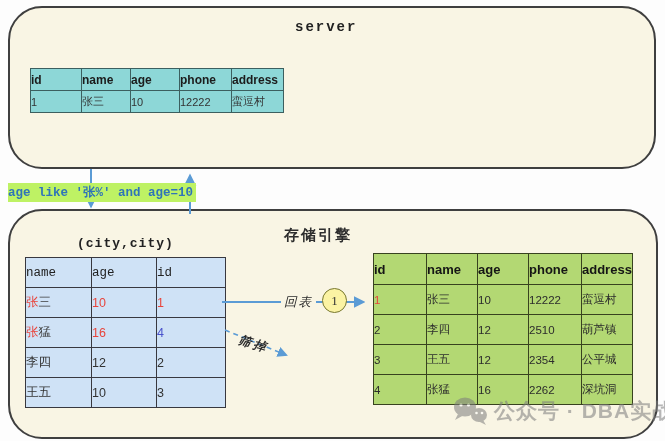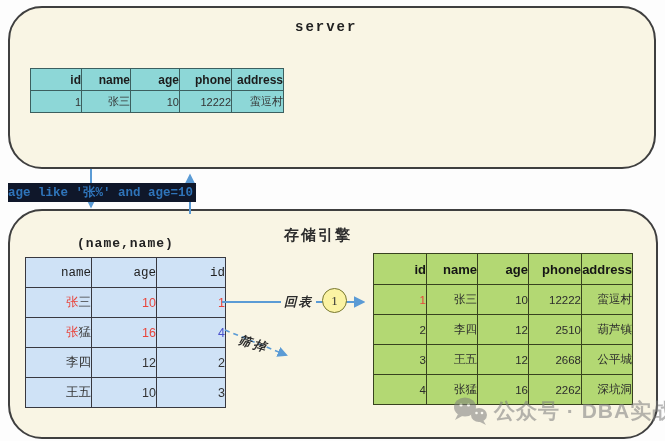--- a/index.html
+++ b/index.html
@@ -28,21 +28,21 @@
     color:#2e2e2e;font-family:"Liberation Serif","DejaVu Serif",serif;letter-spacing:2px;
   }
   .idx-label{left:77px;top:236px;font-size:13px;letter-spacing:1px;}
   .clu-label{
     position:absolute;left:464px;top:234px;font-size:13px;font-weight:bold;
     color:#2e2e2e;font-family:"Liberation Serif","DejaVu Serif",serif;letter-spacing:2px;
   }
 
   
   table{border-collapse:collapse;position:absolute;table-layout:fixed;}
-  th,td{border:1.5px solid #3a4a4a;text-align:right;padding:0;overflow:hidden;}
+  th,td{border:1.5px solid #3a4a4a;text-align:left;padding:0;overflow:hidden;}
 
   .t-server{left:30px;top:68px;width:248px;}
   .t-server th,.t-server td{border-color:#3c5f5f;background:var(--cyan_table);}
   .t-server tr{height:22px;}
   .t-server th{font-size:12px;font-weight:bold;color:#1c1c1c;}
   .t-server td{font-size:11px;color:#333;}
   .t-server th:nth-child(1),.t-server td:nth-child(1){width:50px;}
   .t-server th:nth-child(2),.t-server td:nth-child(2){width:48px;}
   .t-server th:nth-child(3),.t-server td:nth-child(3){width:48px;}
   .t-server th:nth-child(4),.t-server td:nth-child(4){width:51px;}
@@ -65,32 +65,32 @@
   .t-clu th{font-size:13px;font-weight:bold;color:#151515;}
   .t-clu td{font-size:11.5px;color:#2c2c2c;}
   .t-clu th:nth-child(1),.t-clu td:nth-child(1){width:52px;}
   .t-clu th:nth-child(2),.t-clu td:nth-child(2){width:50px;}
   .t-clu th:nth-child(3),.t-clu td:nth-child(3){width:50px;}
   .t-clu th:nth-child(4),.t-clu td:nth-child(4){width:52px;}
   .t-clu th:nth-child(5),.t-clu td:nth-child(5){width:50px;}
 
   
   .query{
-    position:absolute;left:8px;top:183px;background:#0f172a;padding:1px 3px 1px 0;
+    position:absolute;left:8px;top:183px;background:#bef264;padding:1px 3px 1px 0;
     font-family:"Liberation Mono","DejaVu Sans Mono",monospace;
     font-weight:bold;font-size:12.5px;color:var(--query_blue);z-index:6;
   }
 
   
   .arrows{position:absolute;left:0;top:0;z-index:5;pointer-events:none;}
 
   
   .huibiao{
     position:absolute;left:281px;top:294px;z-index:7;background:var(--box_bg);
-    padding:0 3px;font-size:12.5px;font-weight:bold;font-style:italic;color:#2b2b2b;
+    padding:0 3px;font-size:12.5px;font-weight:normal;font-style:italic;color:#2b2b2b;
     font-family:"Liberation Serif","DejaVu Serif",serif;letter-spacing:2px;
   }
   .shaidiao{
     position:absolute;left:238px;top:336px;z-index:7;
     font-size:12.5px;font-weight:bold;font-style:italic;color:#2b2b2b;
     font-family:"Liberation Serif","DejaVu Serif",serif;letter-spacing:3px;
     transform:rotate(17deg);
   }
   .step-circle{
     position:absolute;left:322px;top:288px;width:23px;height:23px;z-index:8;
@@ -135,21 +135,21 @@
           <td><span>蛮逗村</span></td>
         </tr>
       </tbody>
     </table>
 
   <div class="query">age like '张%' and age=10</div>
 
   <div class="box box-engine"></div>
   <div class="engine-title">存储引擎</div>
 
-  <div class="title-mono idx-label">(name,name)</div>
+  <div class="title-mono idx-label">(city,city)</div>
   <table class="t-sec">
       <thead>
         <tr>
           <th>name</th>
           <th>age</th>
           <th>id</th>
         </tr>
       </thead>
       <tbody>
         <tr>
@@ -197,21 +197,21 @@
           <td><span>2</span></td>
           <td><span>李四</span></td>
           <td><span>12</span></td>
           <td><span>2510</span></td>
           <td><span>葫芦镇</span></td>
         </tr>
         <tr>
           <td><span>3</span></td>
           <td><span>王五</span></td>
           <td><span>12</span></td>
-          <td><span>2668</span></td>
+          <td><span>2354</span></td>
           <td><span>公平城</span></td>
         </tr>
         <tr>
           <td><span>4</span></td>
           <td><span>张猛</span></td>
           <td><span>16</span></td>
           <td><span>2262</span></td>
           <td><span>深坑洞</span></td>
         </tr>
       </tbody>

